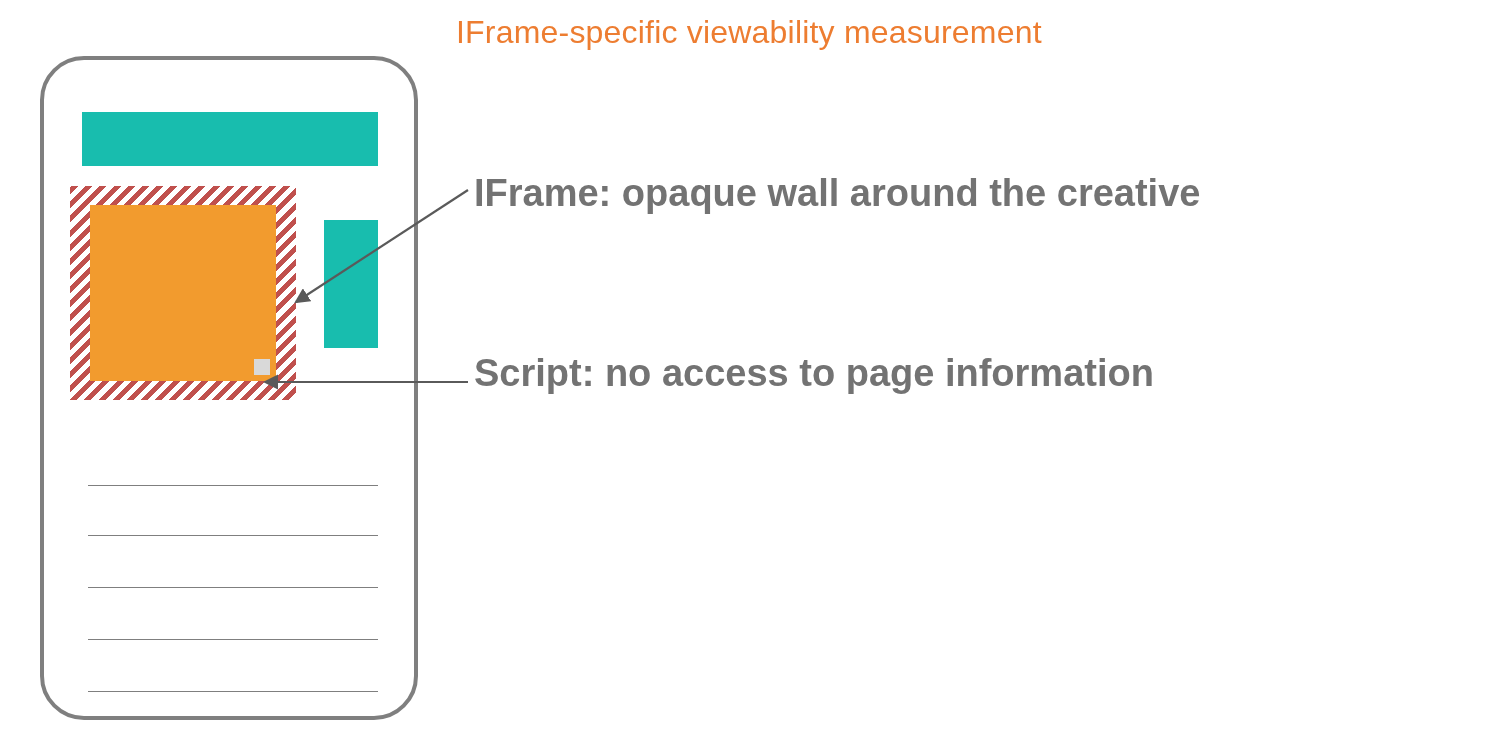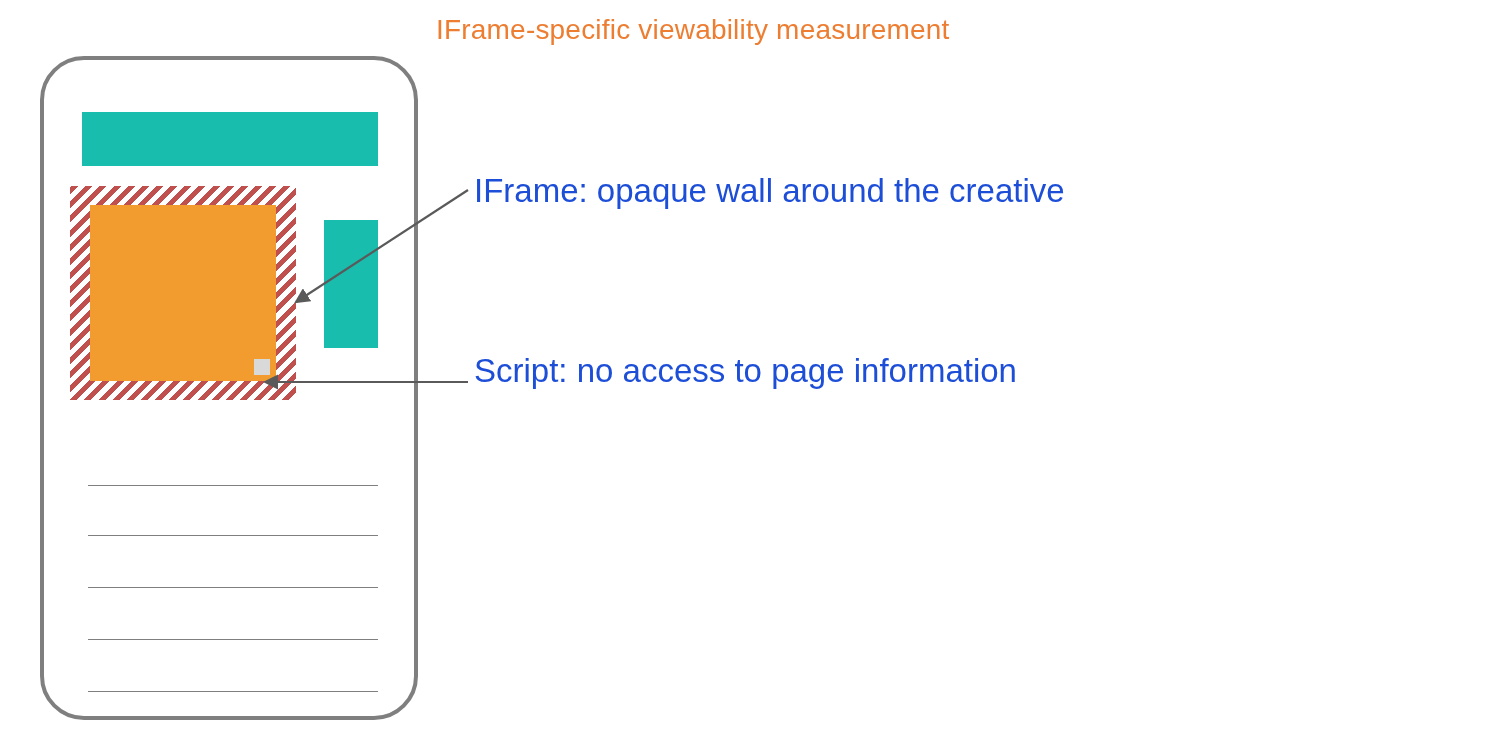--- a/index.html
+++ b/index.html
@@ -5,23 +5,23 @@
     * { box-sizing: border-box; margin: 0; padding: 0; }
     body {
       font-family: "Helvetica Neue", Helvetica, Arial, sans-serif;
       background: #fff;
       width: 1491px;
       height: 736px;
       position: relative;
     }
     .title {
       position: absolute;
-      left: 436px;
+      left: 456px;
       top: 14px;
-      font-size: 28px;
+      font-size: 32px;
       color: #ED7D31;
       font-weight: 400;
       letter-spacing: 0.2px;
     }
     .phone {
       position: absolute;
       left: 40px;
       top: 56px;
       width: 378px;
       height: 664px;
@@ -79,23 +79,23 @@
     .content-line {
       position: absolute;
       left: 44px;
       height: 1px;
       background: #7f7f7f;
       border: none;
       width: 290px;
     }
     .label {
       position: absolute;
-      font-size: 33px;
-      color: #1d4ed8;
-      font-weight: 400;
+      font-size: 38px;
+      color: #737373;
+      font-weight: 700;
       white-space: nowrap;
     }
     .arrow-svg {
       position: absolute;
       top: 0;
       left: 0;
       pointer-events: none;
     }
   </style>
 </head>

